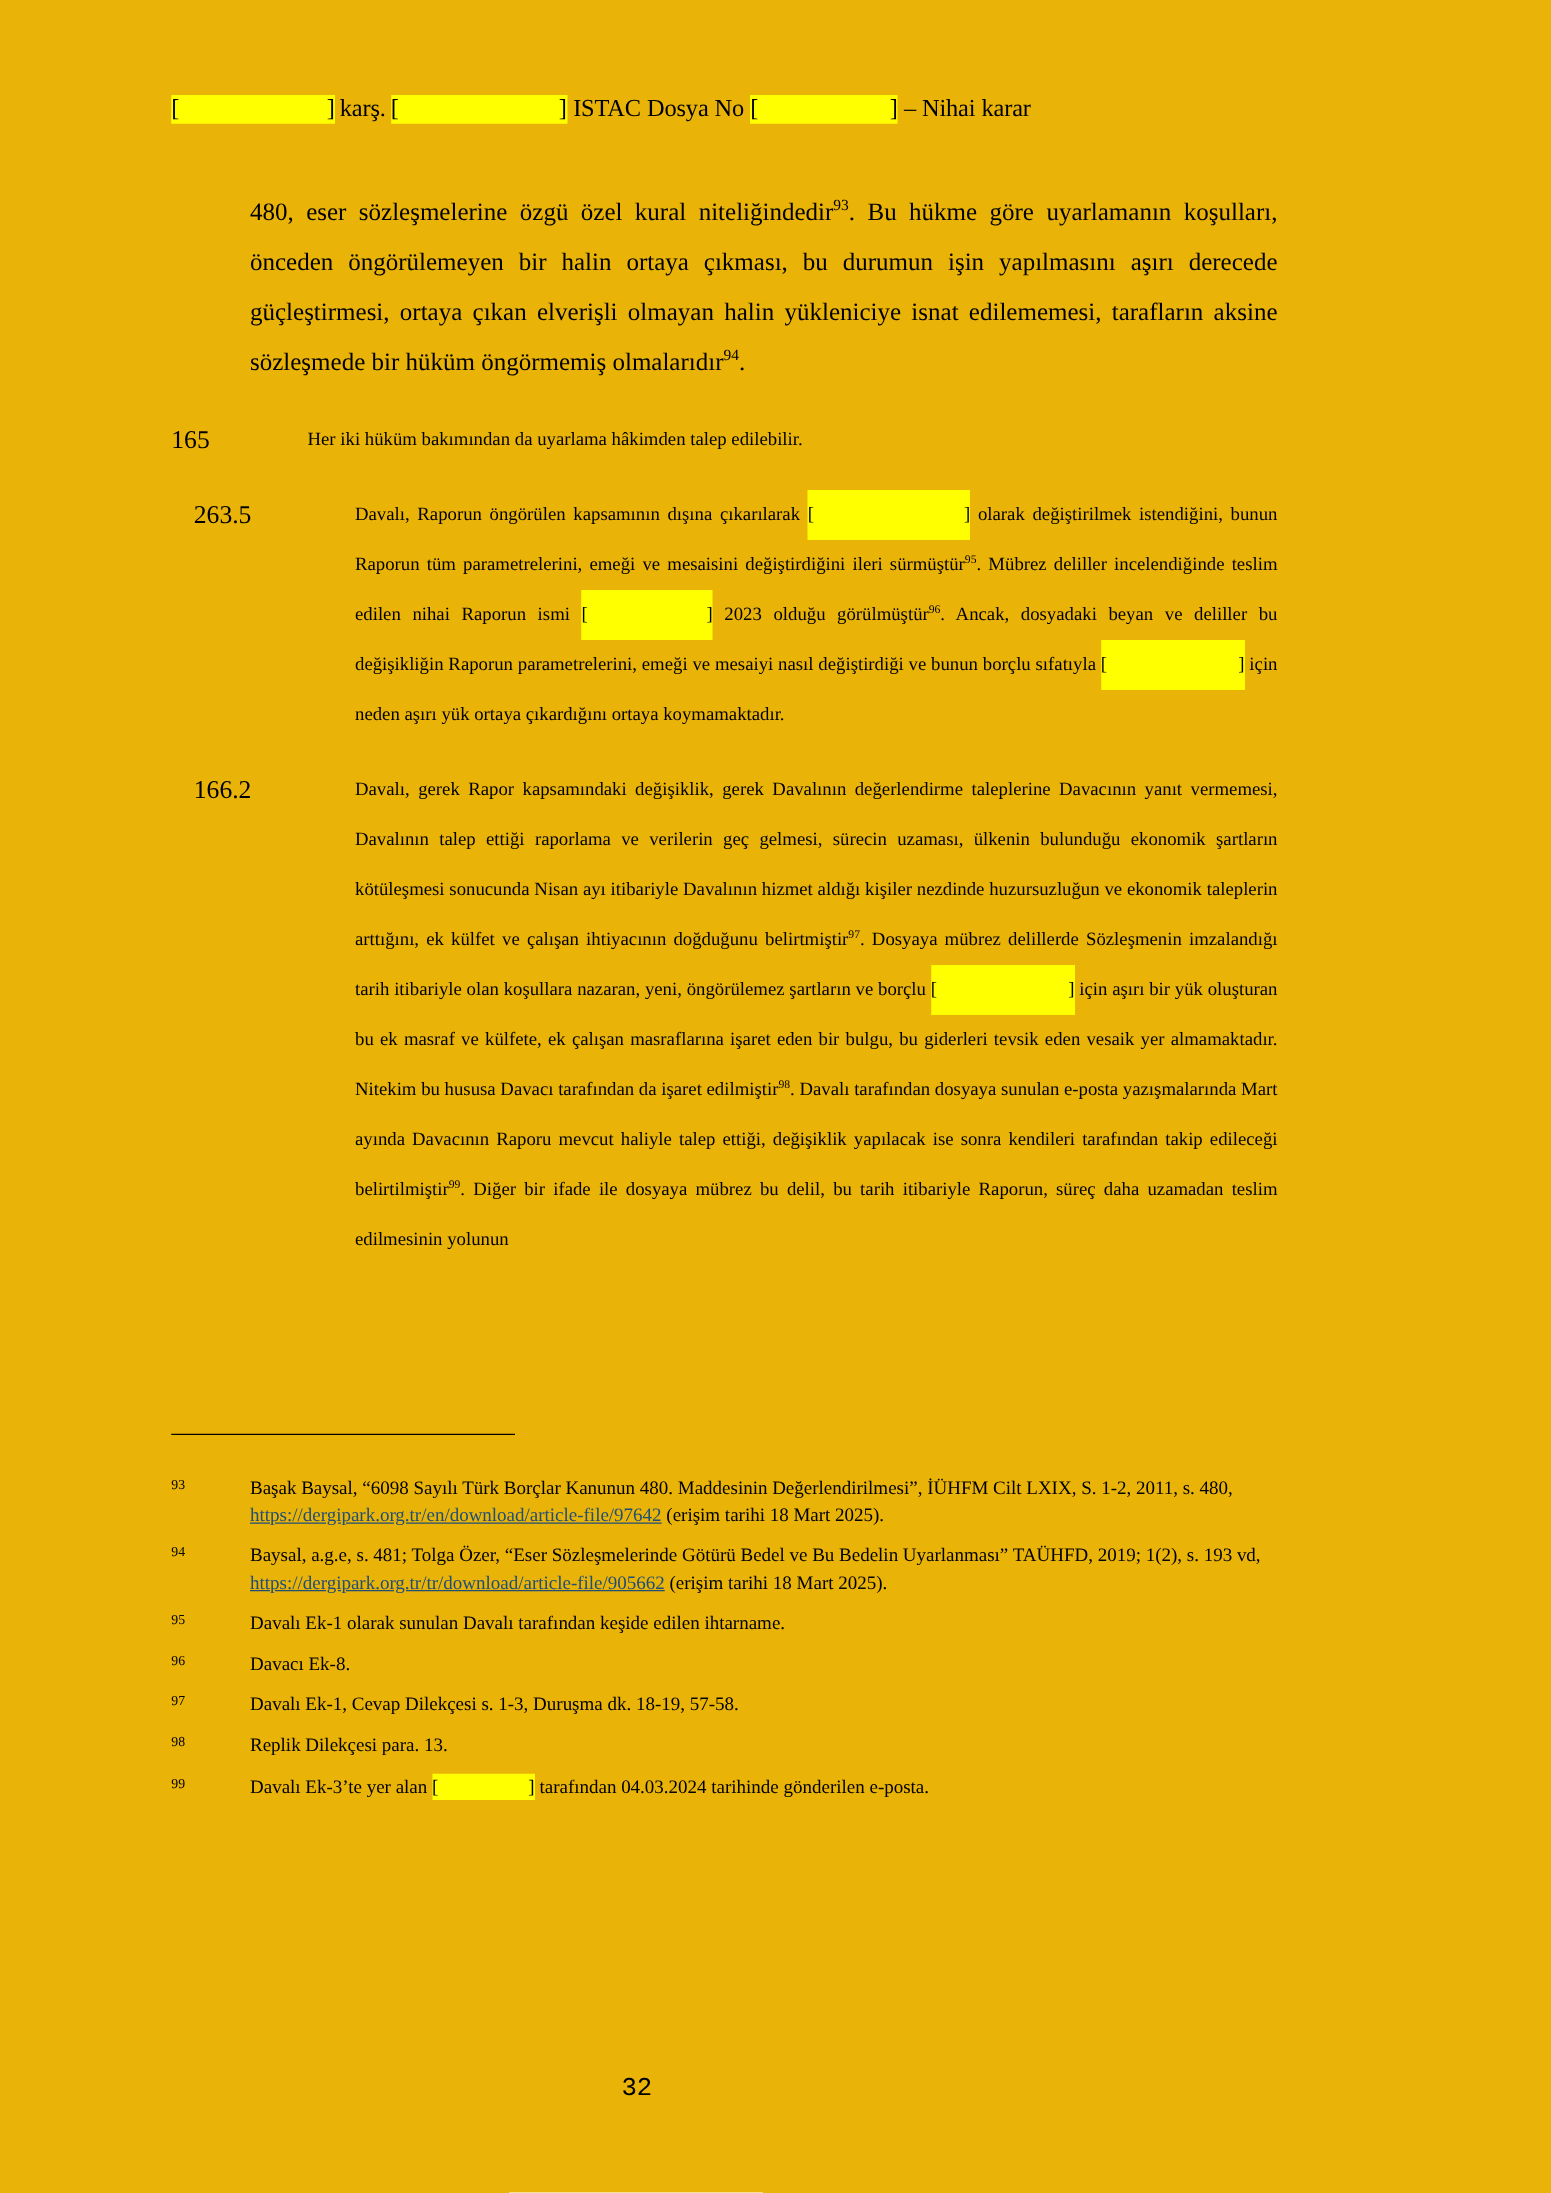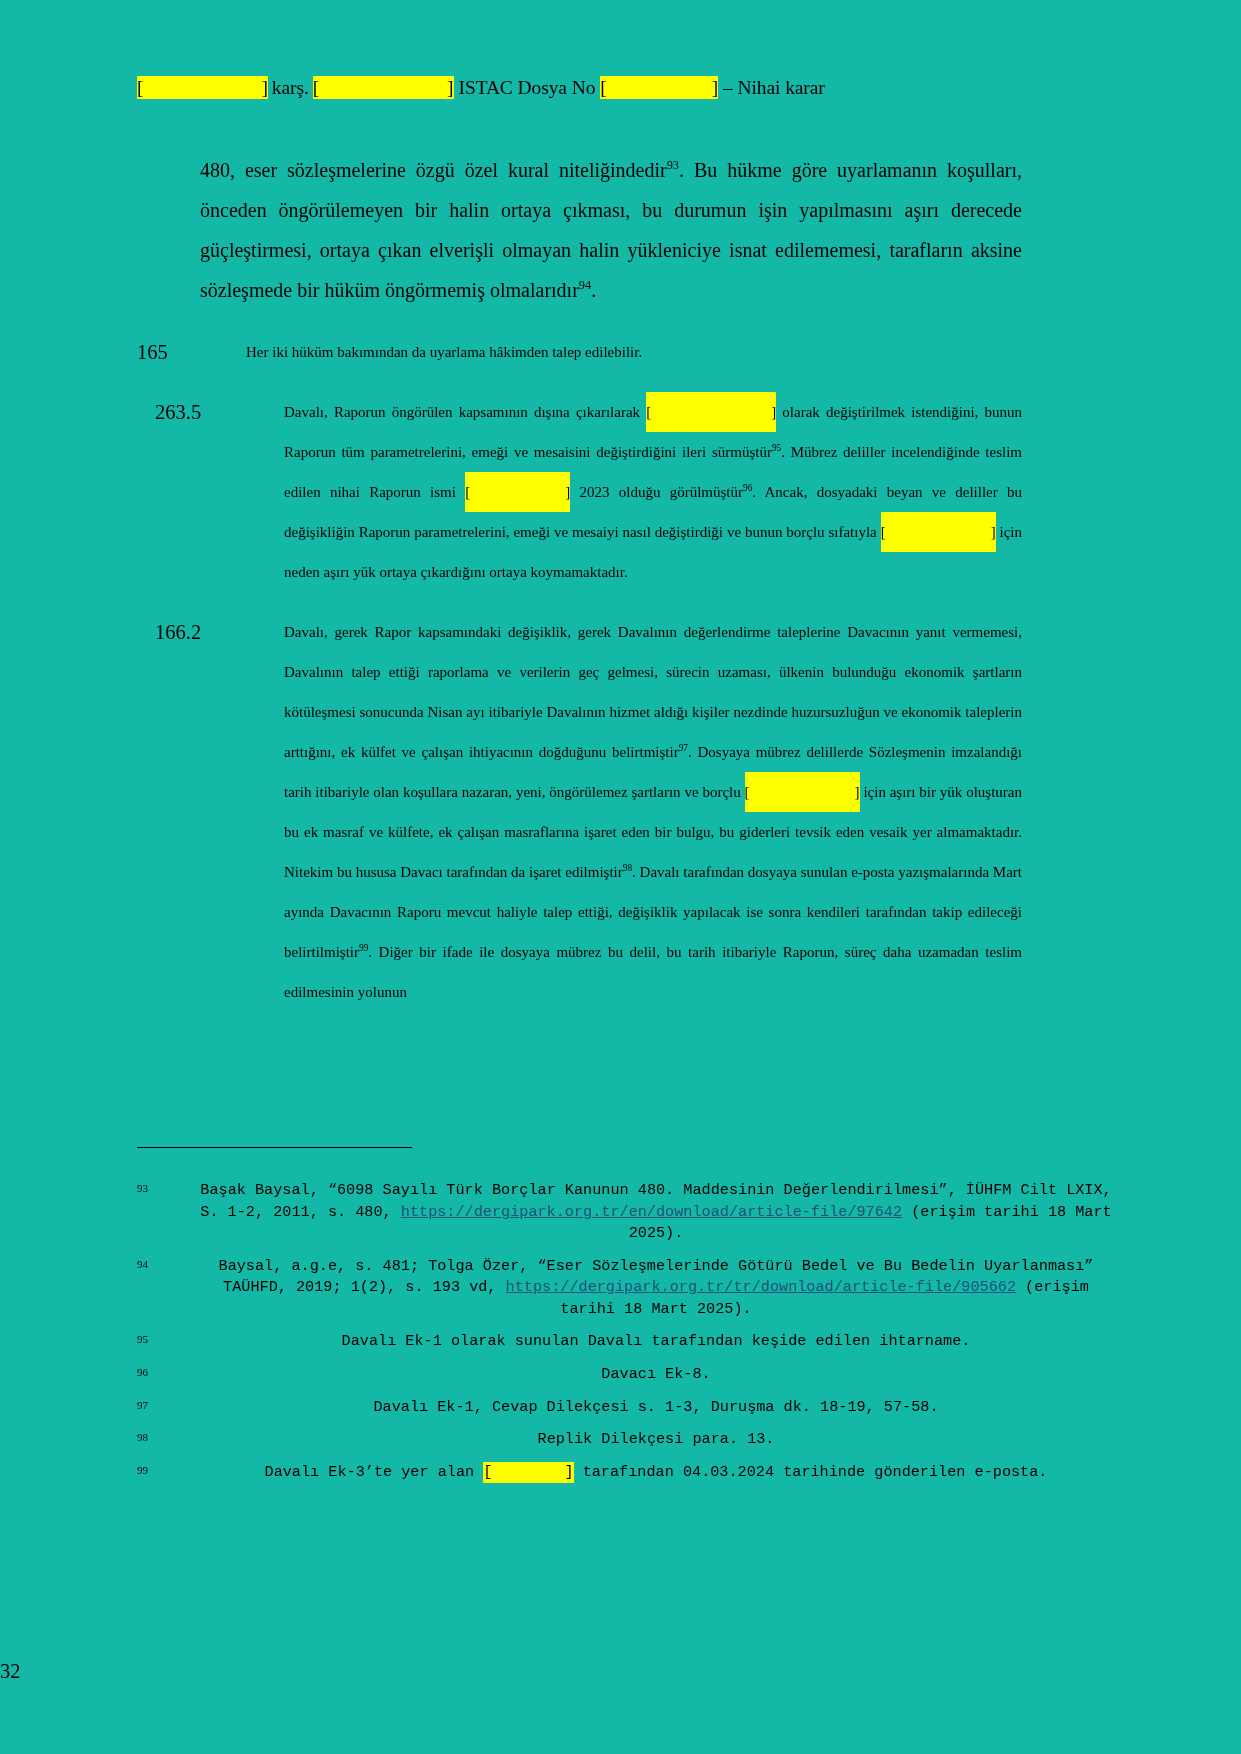--- a/index.html
+++ b/index.html
@@ -8,21 +8,21 @@
     background: #ffffff;
   }
   body {
     font-family: "Liberation Serif", "DejaVu Serif", serif;
     color: #000000;
   }
   .page {
     position: relative;
     width: 1241px;
     height: 1754px;
-    background: #14b8a6;
+    background: #eab308;
     box-sizing: border-box;
     overflow: hidden;
   }
 
   
   .header {
     position: absolute;
     top: 76px;
     left: 137px;
     right: 110px;
@@ -118,36 +118,36 @@
     margin-bottom: 11px;
   }
   .fn .fn-num {
     flex: 0 0 63px;
     font-size: 11px;
     vertical-align: super;
     padding-top: 1px;
   }
   .fn .fn-txt {
     flex: 1 1 auto;
-    text-align: center;
-    font-family: Liberation Mono, monospace;
+    text-align: left;
   }
   .fn a, .fn .link {
     color: #1f4e79;
     text-decoration: underline;
   }
 
   
   .pagenum {
     position: absolute;
     top: 1660px;
     left: 0;
     width: 1019px;
-    text-align: left;
+    text-align: center;
     font-size: 20.5px;
+    font-family: Liberation Mono, monospace;
   }
 </style>
 </head>
 <body>
 
 <div class="page">
 
   <div class="header">
     <span class="redact"><span class="brk">[</span><span class="fill" style="width:118px"></span><span class="brk">]</span></span><span style="padding:0 4px">karş.</span><span class="redact"><span class="brk">[</span><span class="fill" style="width:128px"></span><span class="brk">]</span></span><span style="padding:0 5px">ISTAC Dosya No</span><span class="redact"><span class="brk">[</span><span class="fill" style="width:105px"></span><span class="brk">]</span></span><span style="padding-left:5px">– Nihai karar</span>
   </div>

